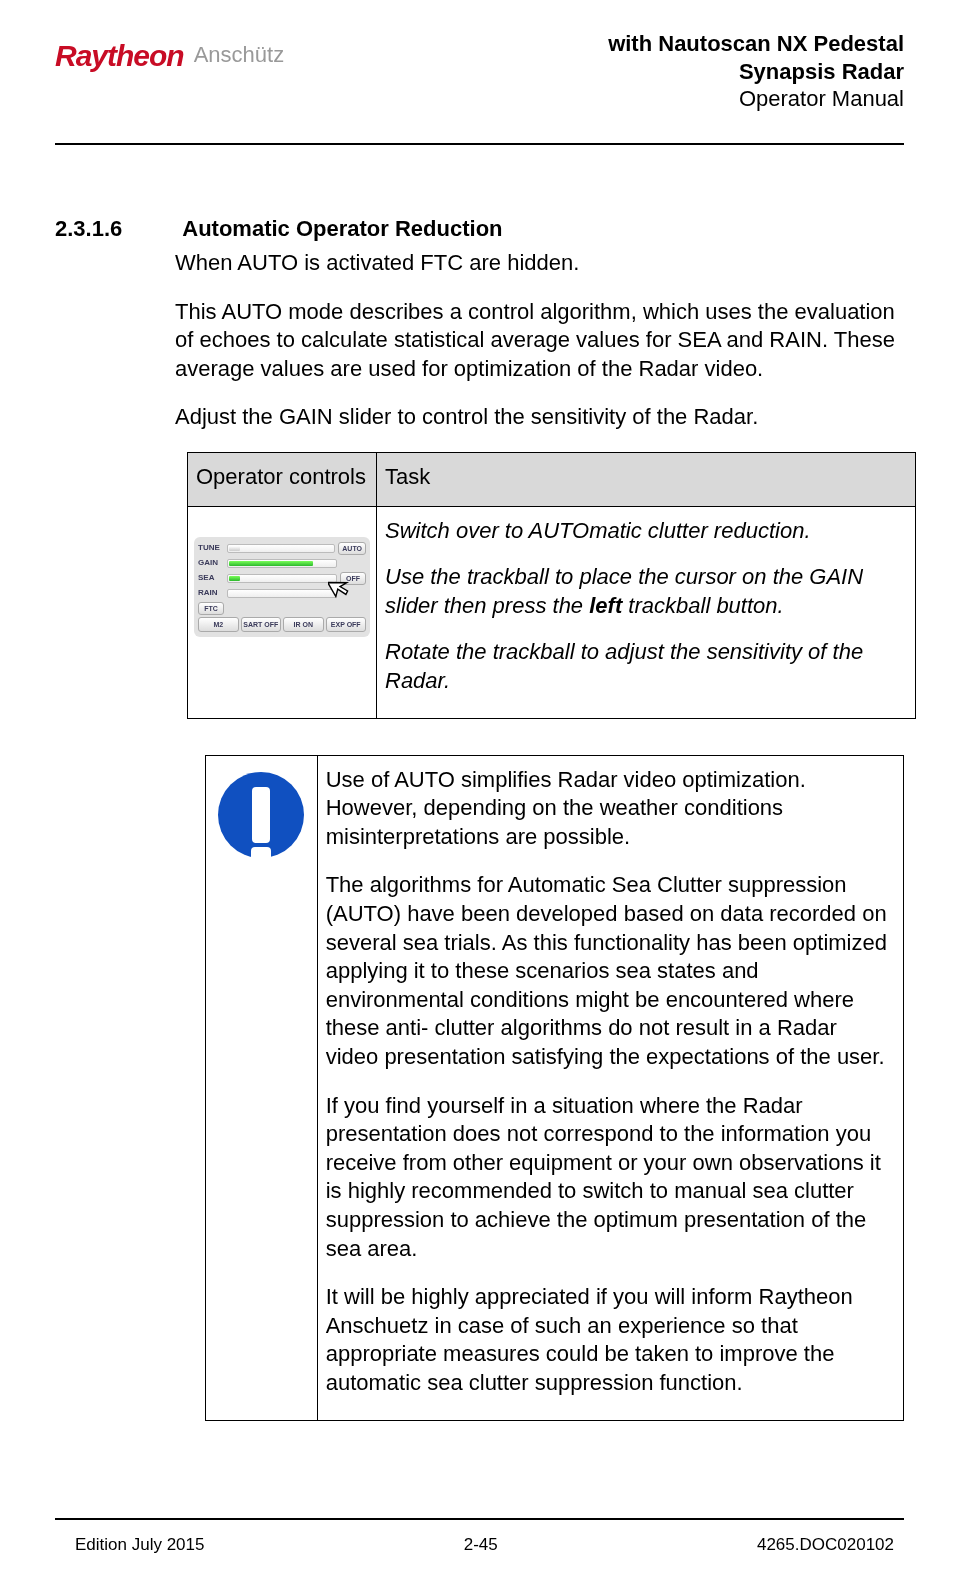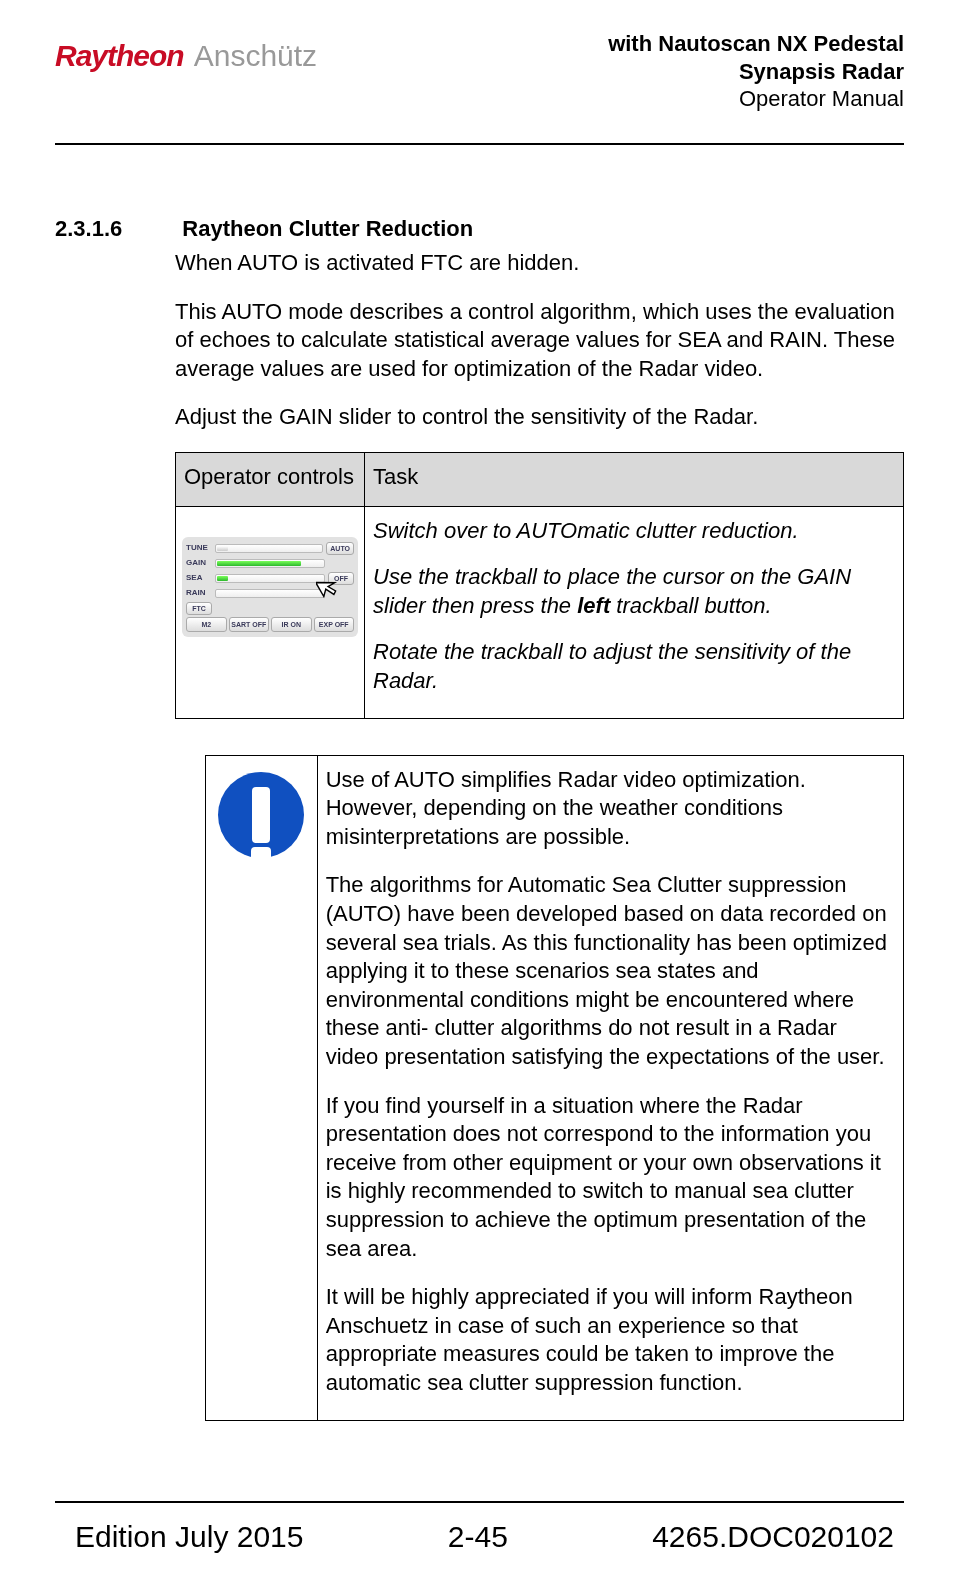--- a/index.html
+++ b/index.html
@@ -28,21 +28,21 @@
     }
     .raytheon {
       font-family: Arial, sans-serif;
       font-weight: 900;
       font-style: italic;
       font-size: 30px;
       color: #c80c25;
       letter-spacing: -1px;
     }
     .anschutz {
-      font-size: 30px;
+      font-size: 22px;
       color: #999;
       font-weight: 400;
       letter-spacing: 0px;
     }
     .doc-title {
       text-align: right;
       font-size: 22px;
       line-height: 1.25;
     }
     .doc-title .bold { font-weight: bold; }
@@ -57,20 +57,21 @@
     .sec-num { font-weight: bold; flex: 0 0 auto; }
     .sec-title { font-weight: bold; }
     .body-indent { margin-left: 120px; }
     .para { margin-bottom: 20px; }
 
     table {
       border-collapse: collapse;
       width: 100%;
       margin-top: 6px;
       margin-bottom: 36px;
+      margin-left: 12px;
     }
     td, th {
       border: 1px solid #000;
       padding: 10px 8px 14px 8px;
       vertical-align: top;
       text-align: left;
       font-weight: normal;
     }
     th { background: #d9d9d9; }
     .col-left { width: 25.5%; }
@@ -119,42 +120,42 @@
       content:""; position:absolute; left:-1px; bottom:-18px; width:20px; height:14px; background:#fff; border-radius:4px;
     }
     .note-text p { margin-bottom: 20px; }
     .note-text p:last-child { margin-bottom: 8px; }
 
     .footer {
       position: absolute;
       left: 55px; right: 55px; bottom: 35px;
     }
     .footer-hr { border: none; border-top: 2px solid #000; margin-bottom: 14px; }
-    .footer-row { display: flex; justify-content: space-between; font-size: 30px; padding: 0 10px 0 20px; text-align: right;}
+    .footer-row { display: flex; justify-content: space-between; font-size: 17px; padding: 0 10px 0 20px; text-align: right;}
   </style>
 </head>
 <body>
 
 <div class="header">
   <div class="logo-group">
     <span class="raytheon">Raytheon</span>
     <span class="anschutz">Anschütz</span>
   </div>
   <div class="doc-title">
     <div class="bold">with Nautoscan NX Pedestal</div>
     <div class="bold">Synapsis Radar</div>
     <div>Operator Manual</div>
   </div>
 </div>
 <hr class="hr1">
 
 <div class="content">
   <div class="section-row">
     <div class="sec-num">2.3.1.6</div>
-    <div class="sec-title">Raytheon Clutter Reduction</div>
+    <div class="sec-title">Automatic Operator Reduction</div>
   </div>
 
   <div class="body-indent">
     <p class="para">When AUTO is activated FTC are hidden.</p>
     <p class="para">This AUTO mode describes a control algorithm, which uses the evaluation of echoes to calculate statistical average values for SEA and RAIN. These average values are used for optimization of the Radar video.</p>
     <p class="para">Adjust the GAIN slider to control the sensitivity of the Radar.</p>
 
     <table>
       <tbody>
           <tr>

